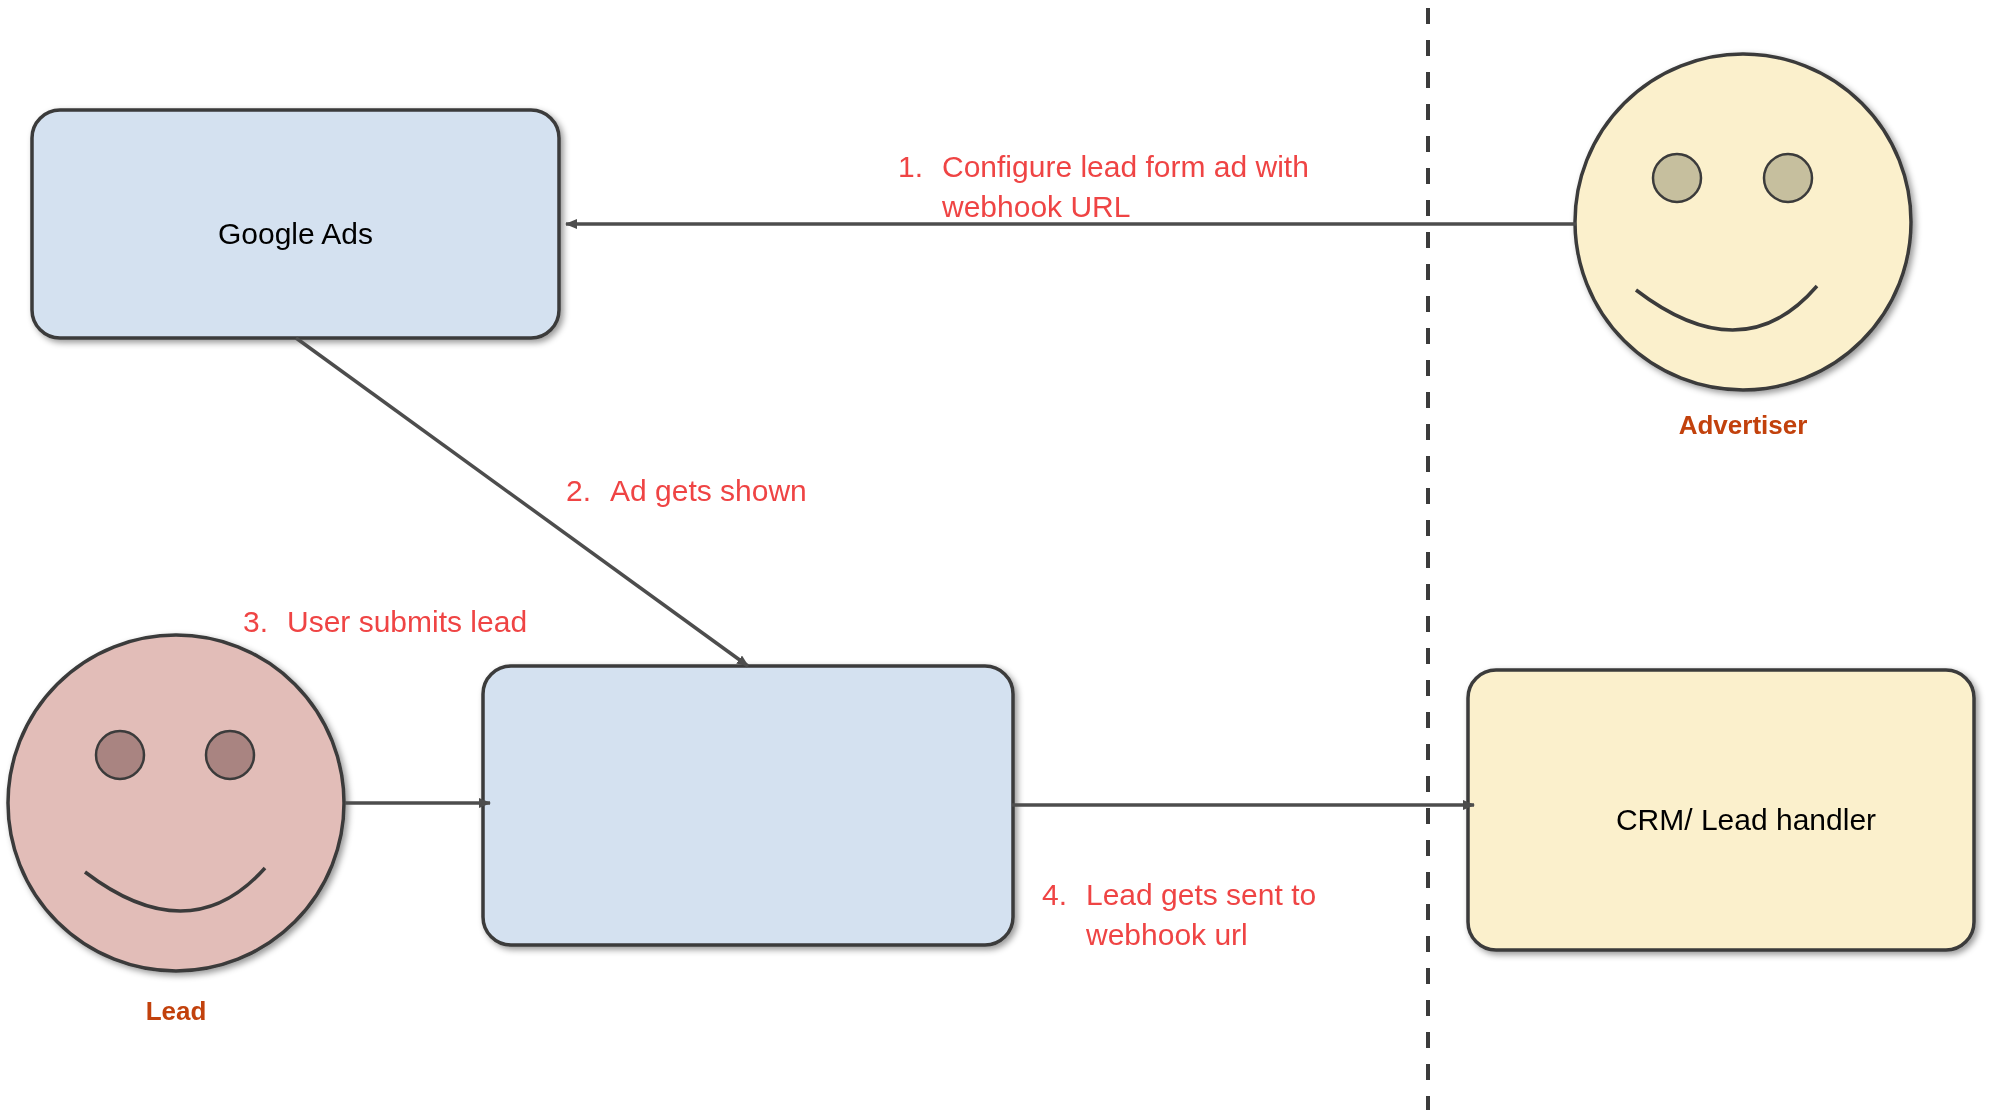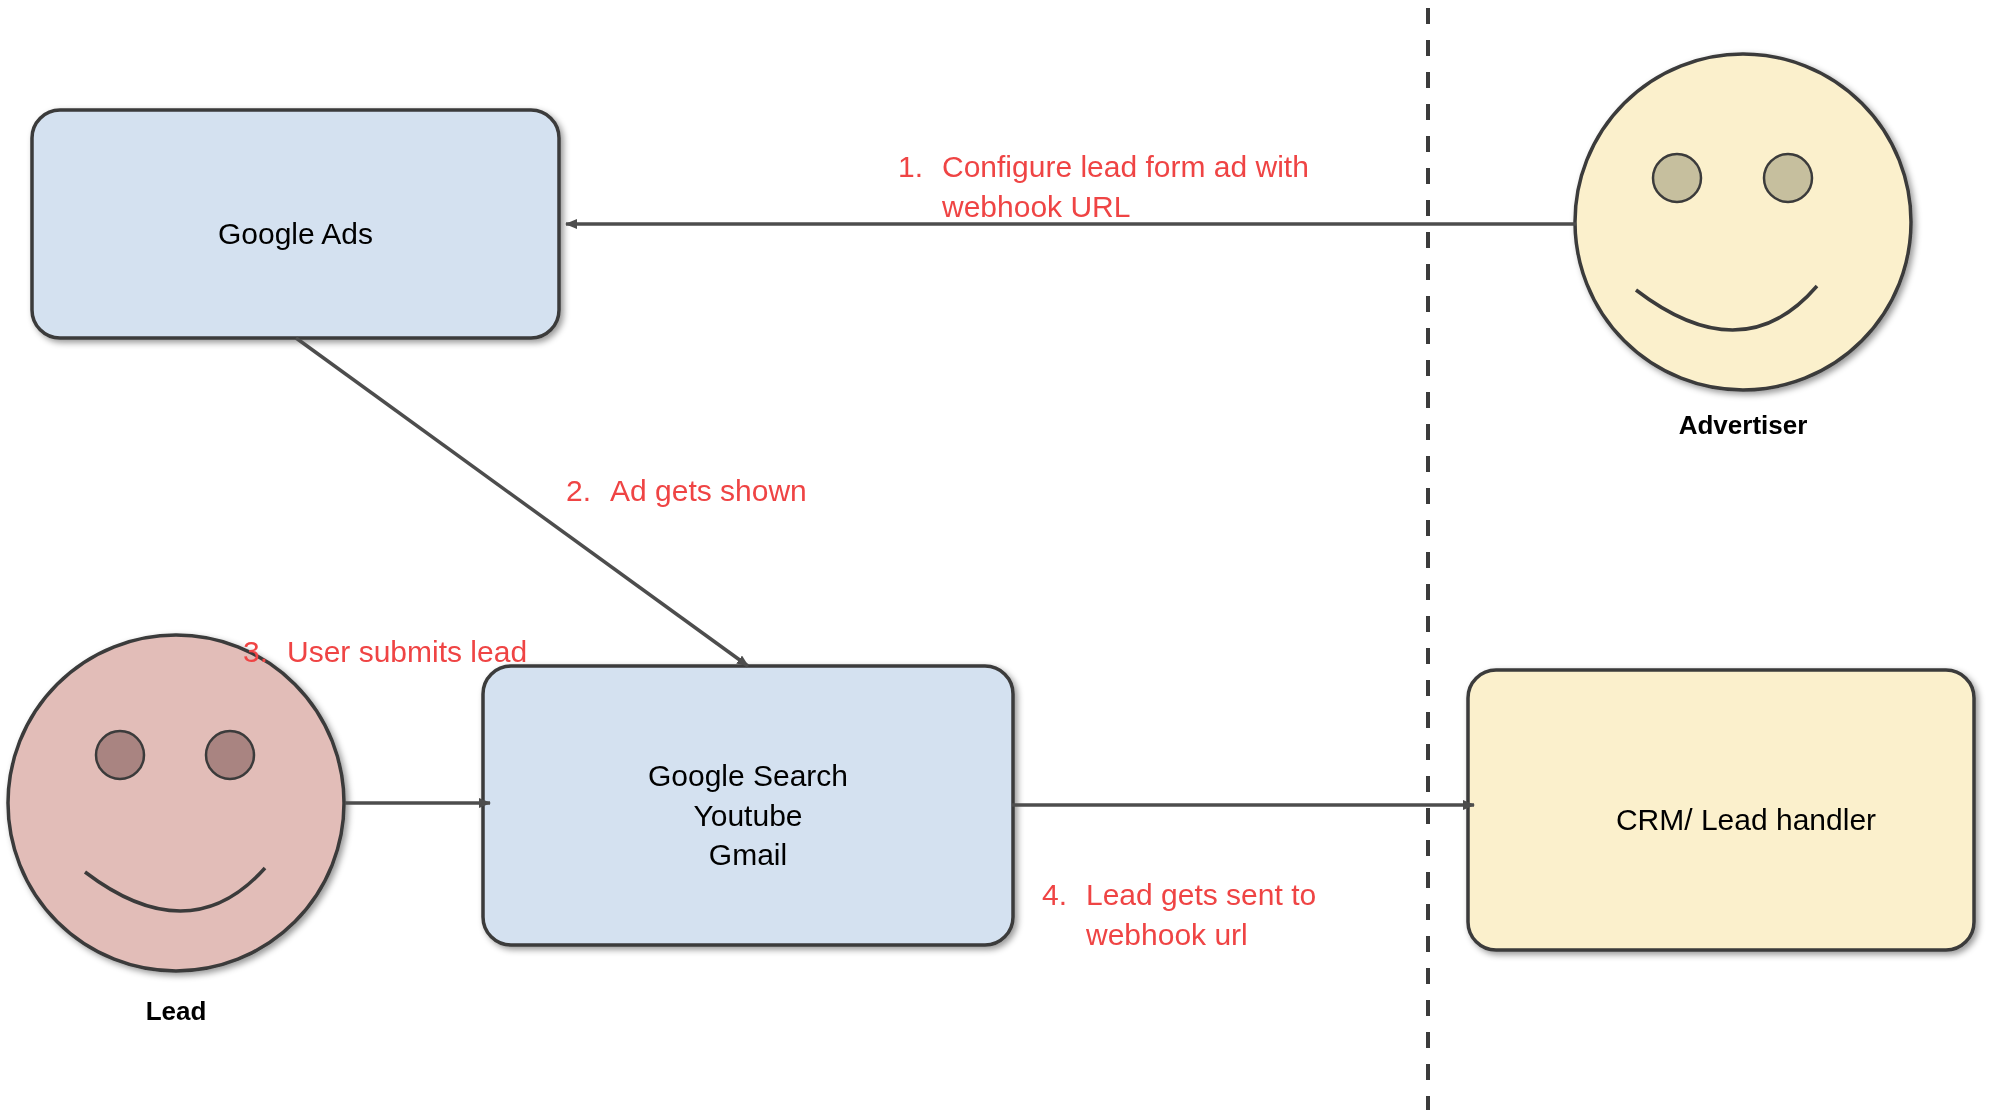--- a/index.html
+++ b/index.html
@@ -38,21 +38,21 @@
     line-height: 1.33;
     pointer-events: none;
     margin-top: 10px;
   }
   .actor-caption {
     position: absolute;
     text-align: center;
     font-family: "Liberation Sans", sans-serif;
     font-size: 26px;
     font-weight: bold;
-    color: #000000;
+    color: #c2410c;
   }
   .edge-label {
     position: absolute;
     font-family: "Liberation Sans", sans-serif;
     font-size: 30px;
     color: #ef4444;
     line-height: 1.35;
     white-space: pre-line;
   }
   .edge-label .num {
@@ -117,44 +117,39 @@
 
     <line x1="345" y1="803" x2="490" y2="803" stroke="#4d4d4d" stroke-width="3.5" marker-end="url(#arrowhead)"></line>
 
     <line x1="1012" y1="805" x2="1474" y2="805" stroke="#4d4d4d" stroke-width="3.5" marker-end="url(#arrowhead)"></line>
   </svg>
 
   <div class="node-label" style="left:32px; top:110px; width:527px; height:228px;">
     <span>Google Ads</span>
   </div>
 
-  <div class="node-label" style="left:483px; top:666px; width:530px; height:279px; flex-direction:column;">
-    <span>Google Search</span>
-    <span>Youtube</span>
-    <span>Gmail</span>
-  </div>
 
   <div class="node-label" style="left:1468px; top:670px; width:506px; height:280px;padding-left:25px;">
     <span>CRM/ Lead handler</span>
   </div>
 
   <div class="actor-caption" style="left:1603px; top:410px; width:280px;">Advertiser</div>
 
   <div class="actor-caption" style="left:36px; top:996px; width:280px;">Lead</div>
 
   <div class="edge-label" style="left:898px; top:106px; width:520px;">
     <span class="num">1.</span><span class="body" style="width:450px;">Configure lead form ad with
 webhook URL</span>
   </div>
 
   <div class="edge-label" style="left:566px; top:430px; width:400px;">
     <span class="num">2.</span><span class="body">Ad gets shown</span>
   </div>
 
-  <div class="edge-label" style="left:243px; top:591px; width:400px;">
+  <div class="edge-label" style="left:243px; top:561px; width:400px;">
     <span class="num">3.</span><span class="body">User submits lead</span>
   </div>
 
   <div class="edge-label" style="left:1042px; top:834px; width:400px;">
     <span class="num">4.</span><span class="body">Lead gets sent to
 webhook url</span>
   </div>
 
 </div>
 

